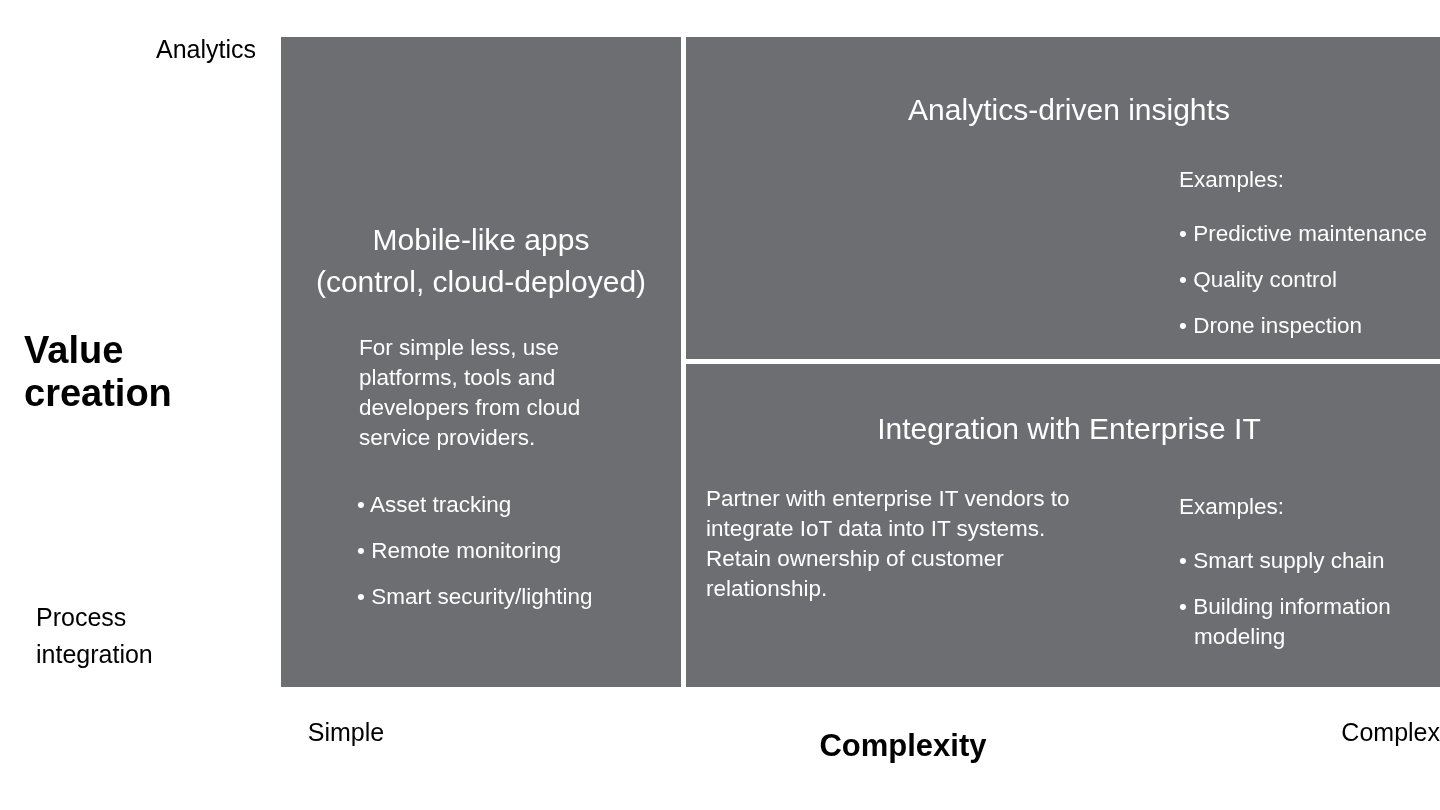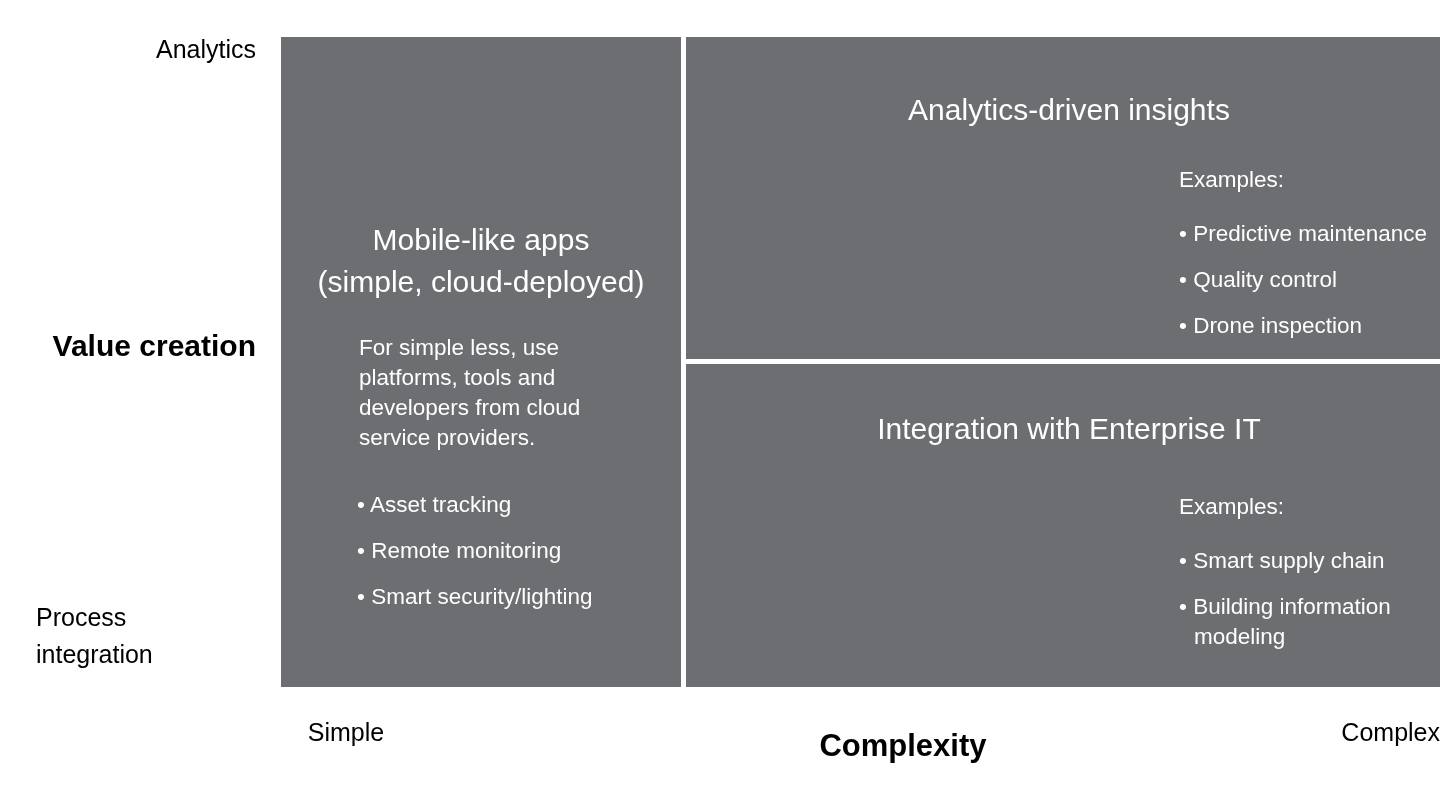--- a/index.html
+++ b/index.html
@@ -52,41 +52,41 @@
   .bullet-list li{
     font-size:22.5px;line-height:30px;
     white-space:pre-line;
     padding-left:15px;text-indent:-15px;
   }
   .lp-bullets{position:absolute;left:68px;top:437px;}
 
   
   .axis-label{position:absolute;}
   .y-top{left:0;top:11px;width:248px;text-align:right;font-size:25px;}
-  .y-title{left:0;top:305px;width:248px;text-align:right;font-size:30px;font-weight:bold;}
+  .y-title{left:0;top:305px;width:248px;font-size:38px;font-weight:bold;}
   .y-bottom{left:12px;top:575px;width:248px;text-align:left;font-size:25px;line-height:37px;white-space:pre-line;}
   .x-left{left:265px;top:694px;width:130px;text-align:center;font-size:25px;}
   .x-title{left:722px;top:695px;width:330px;text-align:center;font-size:31px;font-weight:bold;margin-top:9px;}
   .x-right{left:1290px;top:694px;width:142px;text-align:right;font-size:25px;}
 
   .source{position:absolute;left:14px;top:784px;font-size:19px;}
 </style>
 </head>
 <body>
 
 <div class="stage">
 
   <div class="axis-label y-top">Analytics</div>
   <div class="axis-label y-title">Value creation</div>
   <div class="axis-label y-bottom">Process
 integration</div>
 
   <div class="panel left-panel">
     <div class="panel-title lp-title">Mobile-like apps
-(simple, cloud-deployed)</div>
+(control, cloud-deployed)</div>
     <div class="body-text lp-body">For simple less, use
 platforms, tools and
 developers from cloud
 service providers.</div>
     <ul class="bullet-list lp-bullets">
       <li>• Asset tracking</li>
       <li>• Remote monitoring</li>
       <li>• Smart security/lighting</li>
     </ul>
   </div>
@@ -98,20 +98,24 @@
       <ul class="bullet-list">
         <li>• Predictive maintenance</li>
         <li>• Quality control</li>
         <li>• Drone inspection</li>
       </ul>
     </div>
   </div>
 
   <div class="panel br-panel">
     <div class="panel-title">Integration with Enterprise IT</div>
+    <div class="body-text col-body">Partner with enterprise IT vendors to
+integrate IoT data into IT systems.
+Retain ownership of customer
+relationship.</div>
     <div class="col-examples">
       <div class="ex-heading">Examples:</div>
       <ul class="bullet-list">
         <li>• Smart supply chain</li>
         <li>• Building information
 modeling</li>
       </ul>
     </div>
   </div>
 

